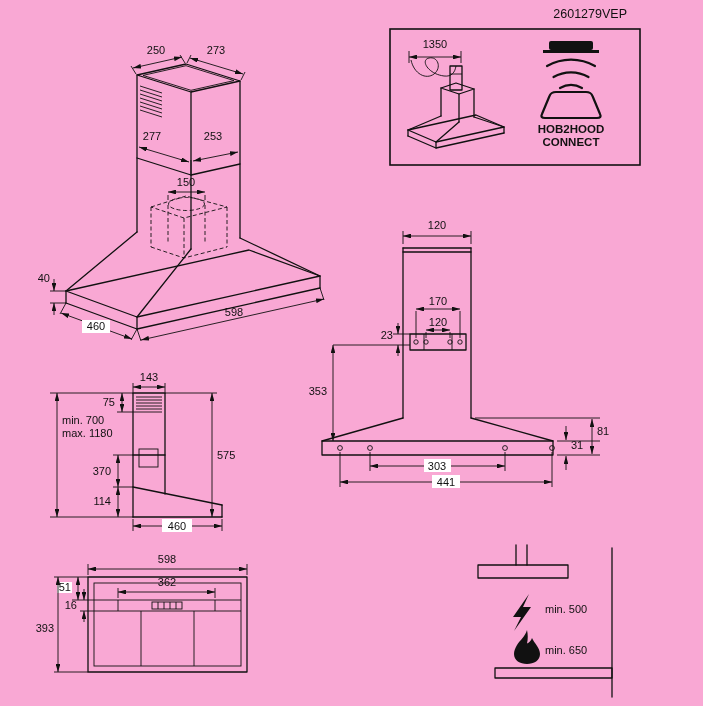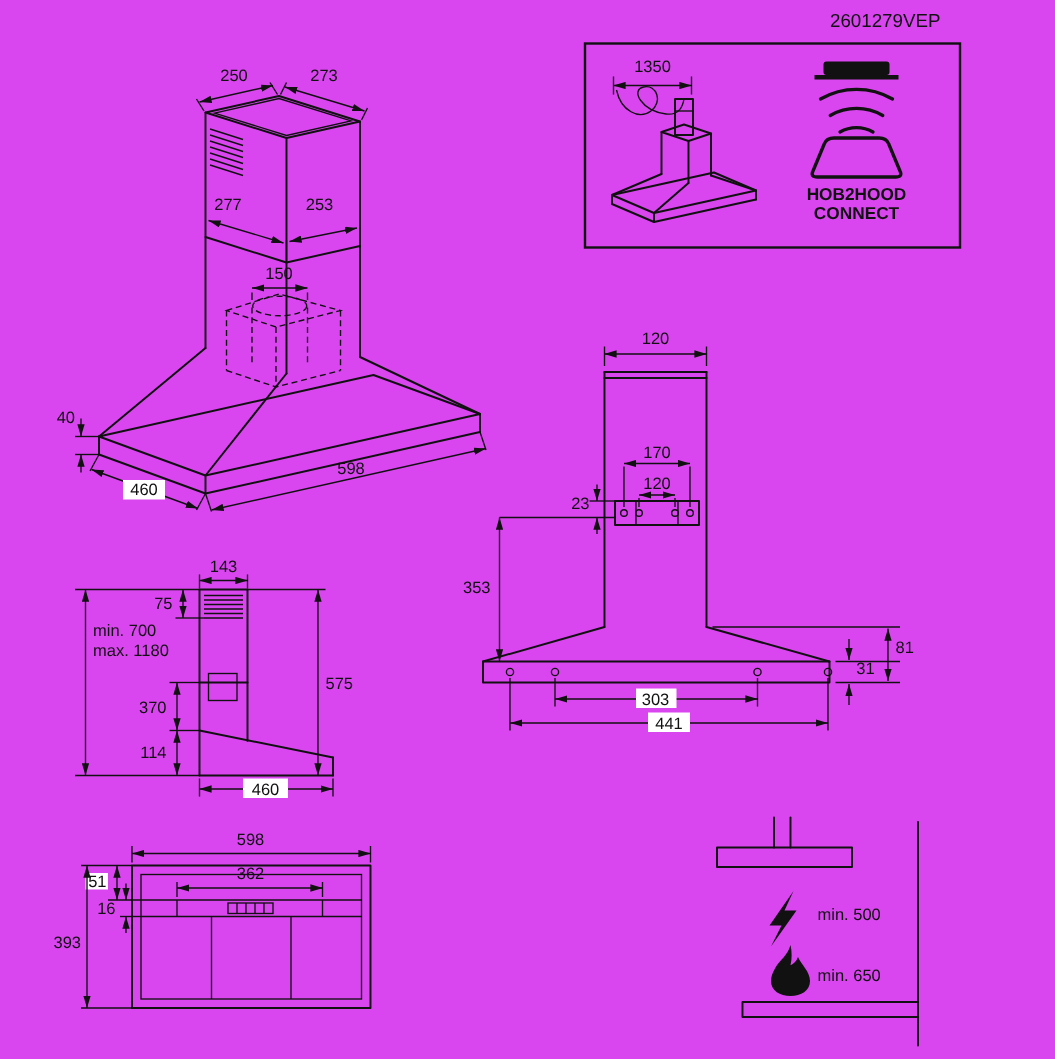--- a/index.html
+++ b/index.html
@@ -1,16 +1,16 @@
 <!DOCTYPE html>
 <html><head>
 <meta charset="utf-8">
 <style>
   html,body{margin:0;padding:0;background:#fff}
-  .page{width:703px;height:706px;position:relative;background:#d946ef;font-family:"Liberation Sans",sans-serif;overflow:hidden}
+  .page{width:703px;height:706px;position:relative;background:#f9a8d4;font-family:"Liberation Sans",sans-serif;overflow:hidden}
   svg text{font-family:"Liberation Sans",sans-serif;font-size:11px;fill:#111}
   .hdr{font-size:12.5px}
   .ln{fill:none;stroke:#111;stroke-width:1.3;stroke-linejoin:round;stroke-linecap:round}
   .dim{fill:none;stroke:#111;stroke-width:0.9}
   .dash{fill:none;stroke:#111;stroke-width:0.9;stroke-dasharray:4 2.5}
   .thick{fill:none;stroke:#111;stroke-width:2.2;stroke-linejoin:round;stroke-linecap:round}
   .fillb{fill:#111;stroke:none}
   .bg{fill:#fff;stroke:none}
   .bold{font-weight:bold;font-size:11.5px}
   .box{fill:none;stroke:#111;stroke-width:1.6}

